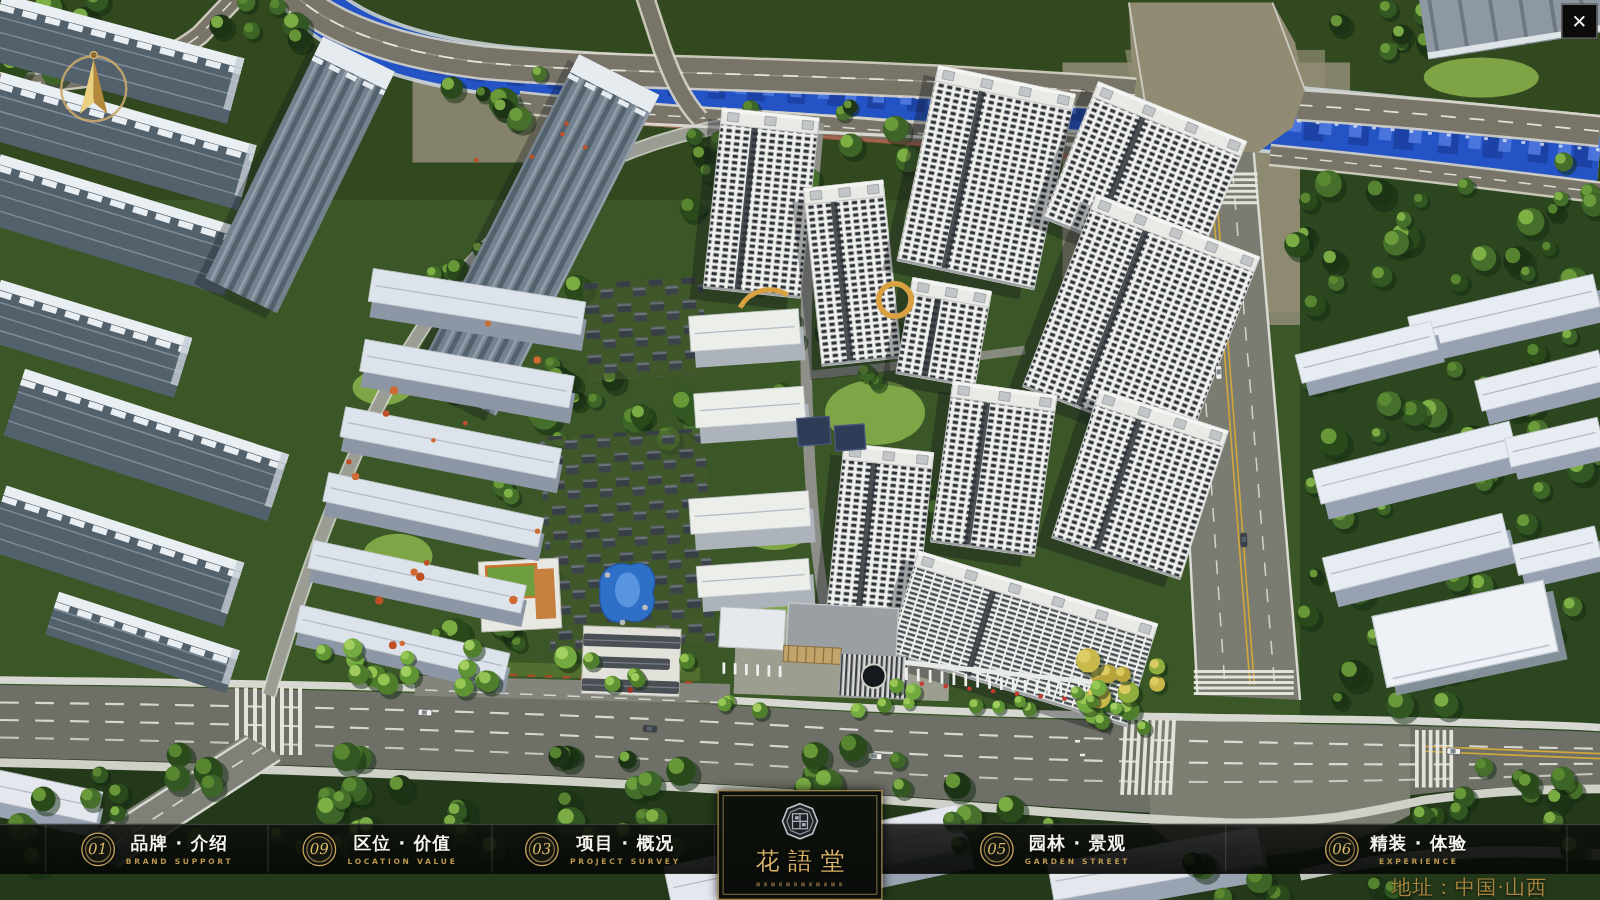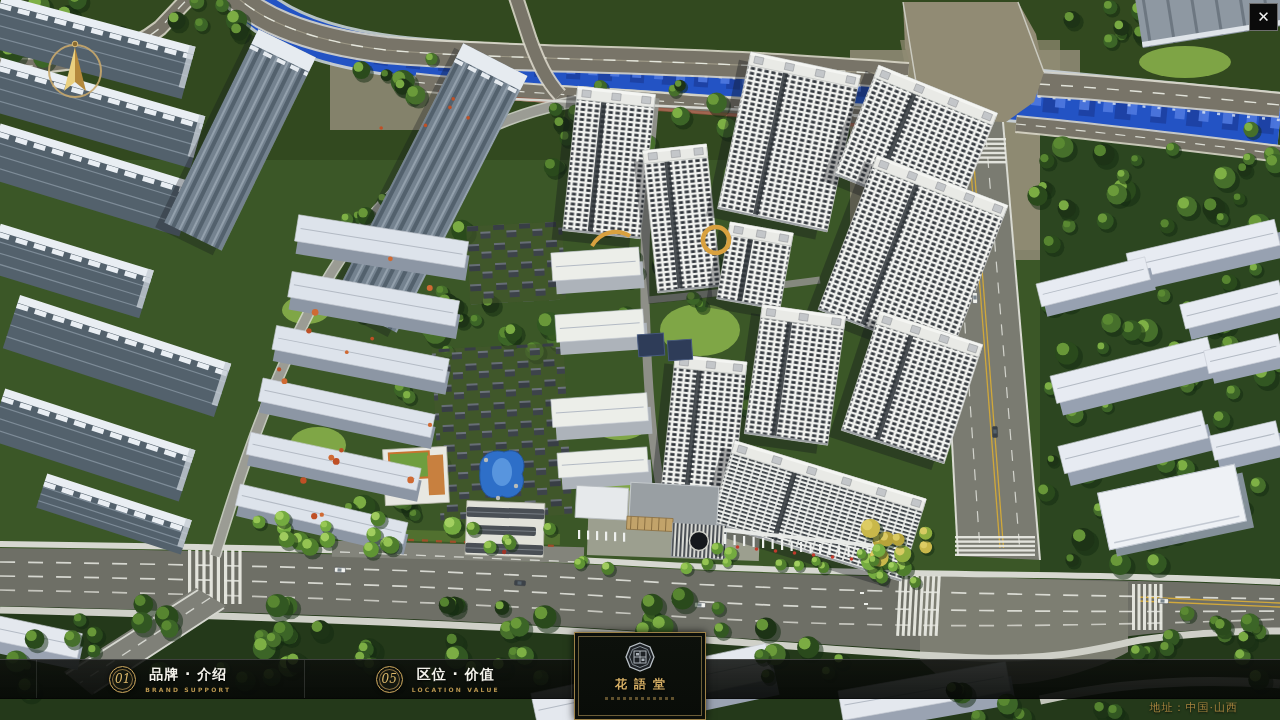--- a/index.html
+++ b/index.html
@@ -25,25 +25,25 @@
     border:1px solid #c9a55c;box-shadow:inset 0 0 0 2px #0d100c,inset 0 0 0 3px #8a7140,0 0 4px rgba(0,0,0,.7);
     display:flex;align-items:center;justify-content:center;color:#dcb86a;
     font-family:"DejaVu Serif",serif;font-style:italic;font-size:12px;}
   .nav-texts{display:flex;flex-direction:column;align-items:center;}
   .nav-cn{font-size:14px;font-weight:700;color:#f4f3ec;letter-spacing:1px;white-space:nowrap;text-shadow:0 1px 2px #000;}
   .nav-en{font-size:6px;font-weight:700;color:#bb9750;letter-spacing:2.2px;margin-top:2px;white-space:nowrap;}
   .logo-box{position:absolute;left:50%;transform:translateX(-50%);top:632px;bottom:0;width:130px;
     background:linear-gradient(#0d110c,#090c08);border:1px solid #9c8147;
     box-shadow:inset 0 0 0 3px #0b0e0a,inset 0 0 0 4px rgba(190,160,95,.55),0 0 8px rgba(0,0,0,.8);
     display:flex;flex-direction:column;align-items:center;padding-top:8px;cursor:pointer;}
-  .logo-cn{font-family:"DejaVu Serif",serif;font-weight:700;font-size:12px;color:#d8b166;
+  .logo-cn{font-family:"DejaVu Serif",serif;font-weight:400;font-size:19px;color:#d8b166;
     letter-spacing:7px;padding-left:7px;margin-top:3px;text-shadow:0 1px 3px #000;}
   .logo-tagline{width:70px;height:3px;margin-top:4px;opacity:.75;
     background:repeating-linear-gradient(90deg,#7d6738 0 3px,transparent 3px 6px);}
-  .address{position:absolute;right:42px;top:700px;font-size:11px;color:#a8863f;letter-spacing:1px;
+  .address{position:absolute;right:42px;top:700px;font-size:16px;color:#a8863f;letter-spacing:1px;
     text-shadow:0 1px 2px rgba(0,0,0,.9);white-space:nowrap;}
 </style>
 </head>
 <body>
 
 <div id="stage">
 
   <svg id="scene" width="1280" height="720" viewBox="0 0 1280 720">
     <defs>
       <pattern id="pwin" width="7" height="5" patternUnits="userSpaceOnUse">
@@ -1708,29 +1708,56 @@
         <div class="badge">
             <span>01</span>
           </div>
         <div class="nav-texts">
             <div class="nav-cn">品牌 · 介绍</div>
         <div class="nav-en">BRAND SUPPORT</div>
           </div>
       </div>
       <div class="nav-item">
         <div class="badge">
-            <span>05</span>
+            <span>09</span>
           </div>
         <div class="nav-texts">
             <div class="nav-cn">区位 · 价值</div>
         <div class="nav-en">LOCATION VALUE</div>
           </div>
       </div>
+      <div class="nav-item">
+        <div class="badge">
+            <span>03</span>
+          </div>
+        <div class="nav-texts">
+            <div class="nav-cn">项目 · 概况</div>
+        <div class="nav-en">PROJECT SURVEY</div>
+          </div>
+      </div>
     </div>
     <div class="nav-group right">
+      <div class="nav-item">
+        <div class="badge">
+            <span>05</span>
+          </div>
+        <div class="nav-texts">
+            <div class="nav-cn">园林 · 景观</div>
+        <div class="nav-en">GARDEN STREET</div>
+          </div>
+      </div>
+      <div class="nav-item">
+        <div class="badge">
+            <span>06</span>
+          </div>
+        <div class="nav-texts">
+            <div class="nav-cn">精装 · 体验</div>
+        <div class="nav-en">EXPERIENCE</div>
+          </div>
+      </div>
     </div>
   </div>
 
   <div class="logo-box">
     <svg width="32" height="32" viewBox="0 0 32 32">
       <polygon points="16,2 26,6 30,16 26,26 16,30 6,26 2,16 6,6" fill="#1e2226" stroke="#b9c0c6" stroke-width="1.3"></polygon>
       <polygon points="16,5.5 23.5,8.5 26.5,16 23.5,23.5 16,26.5 8.5,23.5 5.5,16 8.5,8.5" fill="none" stroke="#8f979e" stroke-width=".9"></polygon>
       <rect x="10" y="10" width="12" height="12" fill="none" stroke="#aab1b8" stroke-width="1"></rect>
       <line x1="16" y1="10" x2="16" y2="22" stroke="#aab1b8" stroke-width="1"></line>
       <line x1="10" y1="16" x2="22" y2="16" stroke="#aab1b8" stroke-width="1"></line>

